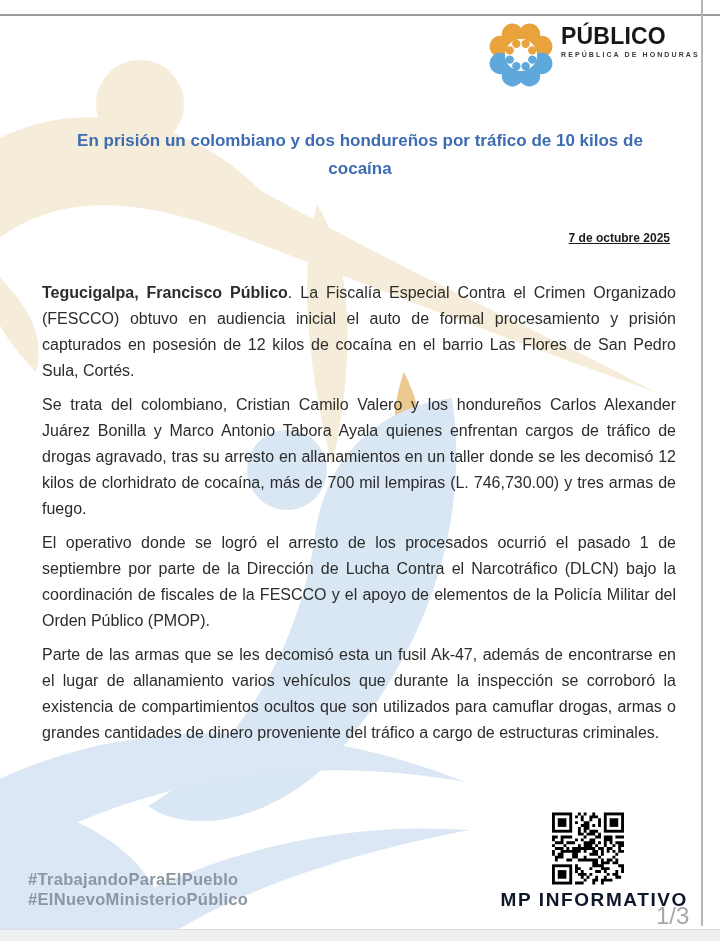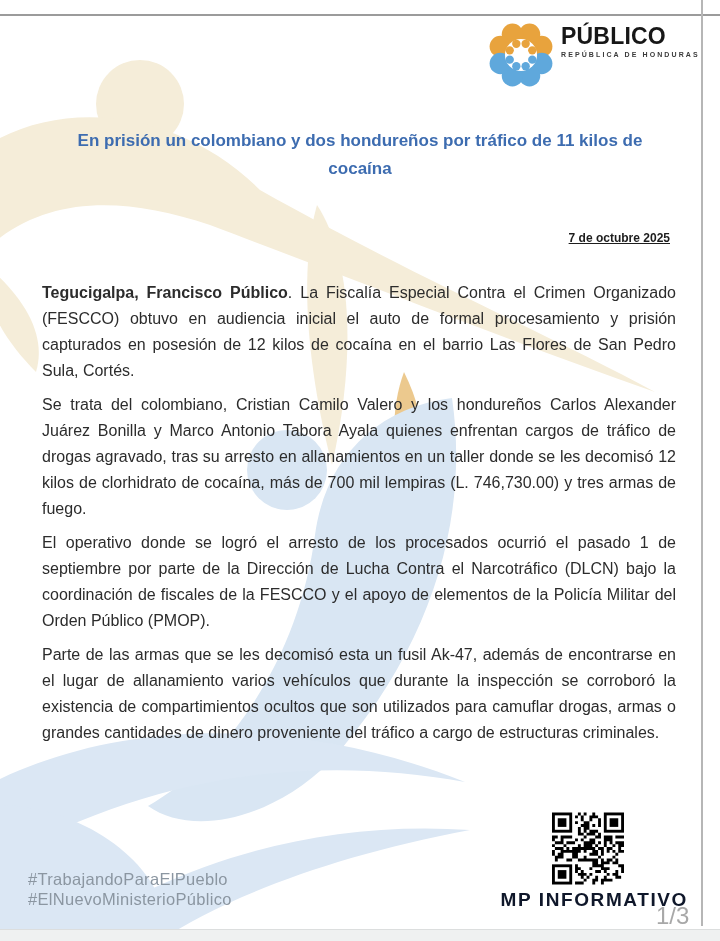--- a/index.html
+++ b/index.html
@@ -27,21 +27,21 @@
   }
   .body-text{
     position:absolute;left:42px;right:44px;top:280px;z-index:3;
     font-size:16px;line-height:26px;color:#2c2c2c;text-align:justify;
   }
   .body-text p{margin:0 0 8px 0;}
   .body-text .lead{font-weight:bold;}
 
   .hashtags{
     position:absolute;left:28px;top:869px;z-index:3;
-    font-size:16.5px;font-weight:normal;line-height:20px;letter-spacing:0.3px;color:#8b96a1;
+    font-size:16.5px;font-weight:bold;line-height:20px;letter-spacing:0.3px;color:#8b96a1;
   }
   .qr{position:absolute;left:552px;top:810px;z-index:3;}
   .mp-brand{
     position:absolute;left:482px;top:889px;width:206px;z-index:3;text-align:right;
     font-size:19px;font-weight:bold;letter-spacing:1.6px;color:#0f172a;white-space:nowrap;
   }
   .page-num{
     position:absolute;left:656px;top:902px;z-index:4;
     font-size:24px;color:#a8a8a8;
   }
@@ -87,21 +87,21 @@
       <circle cx="40.8" cy="49.5" r="4.3" fill="#5fa8dc"></circle>
       <circle cx="31.2" cy="49.5" r="4.3" fill="#5fa8dc"></circle>
       <circle cx="24.4" cy="42.8" r="4.3" fill="#5fa8dc"></circle>
     </svg>
     <div class="logo-text">
       <div class="logo-name">PÚBLICO</div>
       <div class="logo-sub">REPÚBLICA DE HONDURAS</div>
     </div>
   </div>
 
-  <div class="title">En prisión un colombiano y dos hondureños por tráfico de 11 kilos de cocaína</div>
+  <div class="title">En prisión un colombiano y dos hondureños por tráfico de 10 kilos de cocaína</div>
   <div class="date">7 de octubre 2025</div>
 
   <div class="body-text">
     <p><span class="lead">Tegucigalpa, Francisco Público</span><span>. La Fiscalía Especial Contra el Crimen Organizado (FESCCO) obtuvo en audiencia inicial el auto de formal procesamiento y prisión capturados en posesión de 12 kilos de cocaína en el barrio Las Flores de San Pedro Sula, Cortés.</span></p>
     <p><span class="lead"></span><span>Se trata del colombiano, Cristian Camilo Valero y los hondureños Carlos Alexander Juárez Bonilla y Marco Antonio Tabora Ayala quienes enfrentan cargos de tráfico de drogas agravado, tras su arresto en allanamientos en un taller donde se les decomisó 12 kilos de clorhidrato de cocaína, más de 700 mil lempiras (L. 746,730.00) y tres armas de fuego.</span></p>
     <p><span class="lead"></span><span>El operativo donde se logró el arresto de los procesados ocurrió el pasado 1 de septiembre por parte de la Dirección de Lucha Contra el Narcotráfico (DLCN) bajo la coordinación de fiscales de la FESCCO y el apoyo de elementos de la Policía Militar del Orden Público (PMOP).</span></p>
     <p><span class="lead"></span><span>Parte de las armas que se les decomisó esta un fusil Ak-47, además de encontrarse en el lugar de allanamiento varios vehículos que durante la inspección se corroboró la existencia de compartimientos ocultos que son utilizados para camuflar drogas, armas o grandes cantidades de dinero proveniente del tráfico a cargo de estructuras criminales.</span></p>
   </div>
 
   <div class="hashtags">

